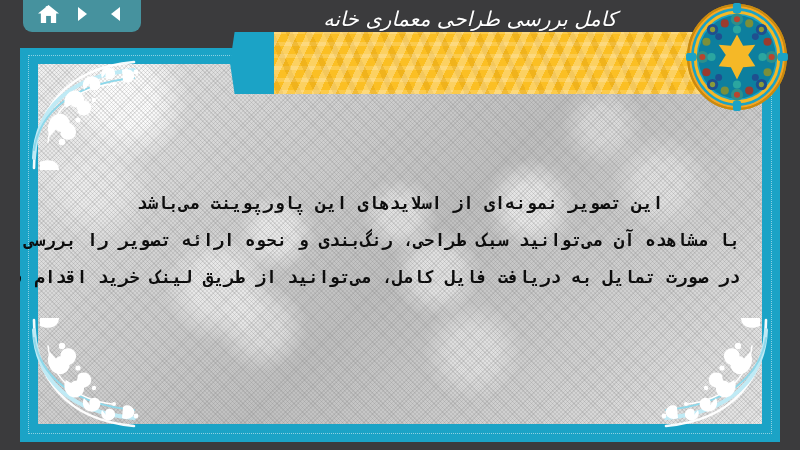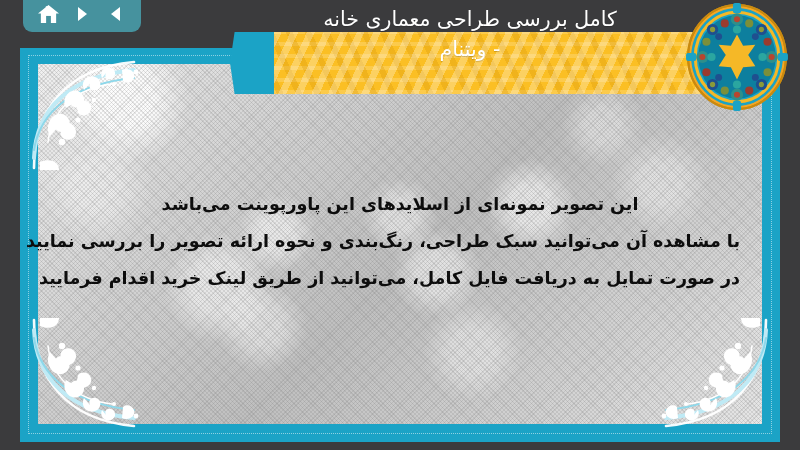--- a/index.html
+++ b/index.html
@@ -36,20 +36,21 @@
   .navbtn svg{ display:block; }
 
   
   #slide{
     position:absolute;
     left:20px; top:48px;
     width:760px; height:394px;
     background:#1ba3c6;
     z-index:5;
     overflow:hidden;
+    font-family:Liberation Mono, monospace;
   }
 
   
   #panel{
     position:absolute;
     left:18px; top:16px; right:18px; bottom:18px;
     background-color:#c8c8c8;
     background-image:
       radial-gradient(circle at 12% 10%, rgba(255,255,255,.85) 0 4%, rgba(255,255,255,0) 9%),
       radial-gradient(circle at 33% 47%, rgba(255,255,255,.55) 0 3.2%, rgba(255,255,255,0) 7.5%),
@@ -123,21 +124,21 @@
     text-align:center;
     color:#ffffff;
     font-size:20.5px;
     line-height:30px;
     letter-spacing:.2px;
     text-shadow:0 1px 1px rgba(0,0,0,.18);
     direction:rtl;
     pointer-events:none;
     white-space:nowrap;
   }
-  #title .tline{ display:block; }
+  #title .tline{ display:block;font-style:italic; }
 
   
   #medallion{
     position:absolute; right:12px; top:3px;
     width:102px; height:108px; z-index:35;
   }
 
   
   #body-text{
     position:absolute;
@@ -262,21 +263,20 @@
 
   </div>
 
   <div id="banner-wrap">
     <div id="banner-tail"></div>
     <div id="banner-body"></div>
   </div>
 
   <div id="title">
     <span class="tline">کامل بررسی طراحی معماری خانه</span>
-    <span class="tline">- ویتنام</span>
   </div>
 
   <svg id="medallion" viewBox="0 0 100 106">
     <defs>
       <clipPath id="medclip">
           <ellipse cx="50" cy="53" rx="48" ry="51"></ellipse>
         </clipPath>
     </defs>
     <ellipse cx="50" cy="53" rx="48" ry="51" fill="#f5a623" stroke="#c98a10" stroke-width="2"></ellipse>
     <ellipse cx="50" cy="53" rx="45" ry="48" fill="#1ba3c6"></ellipse>

